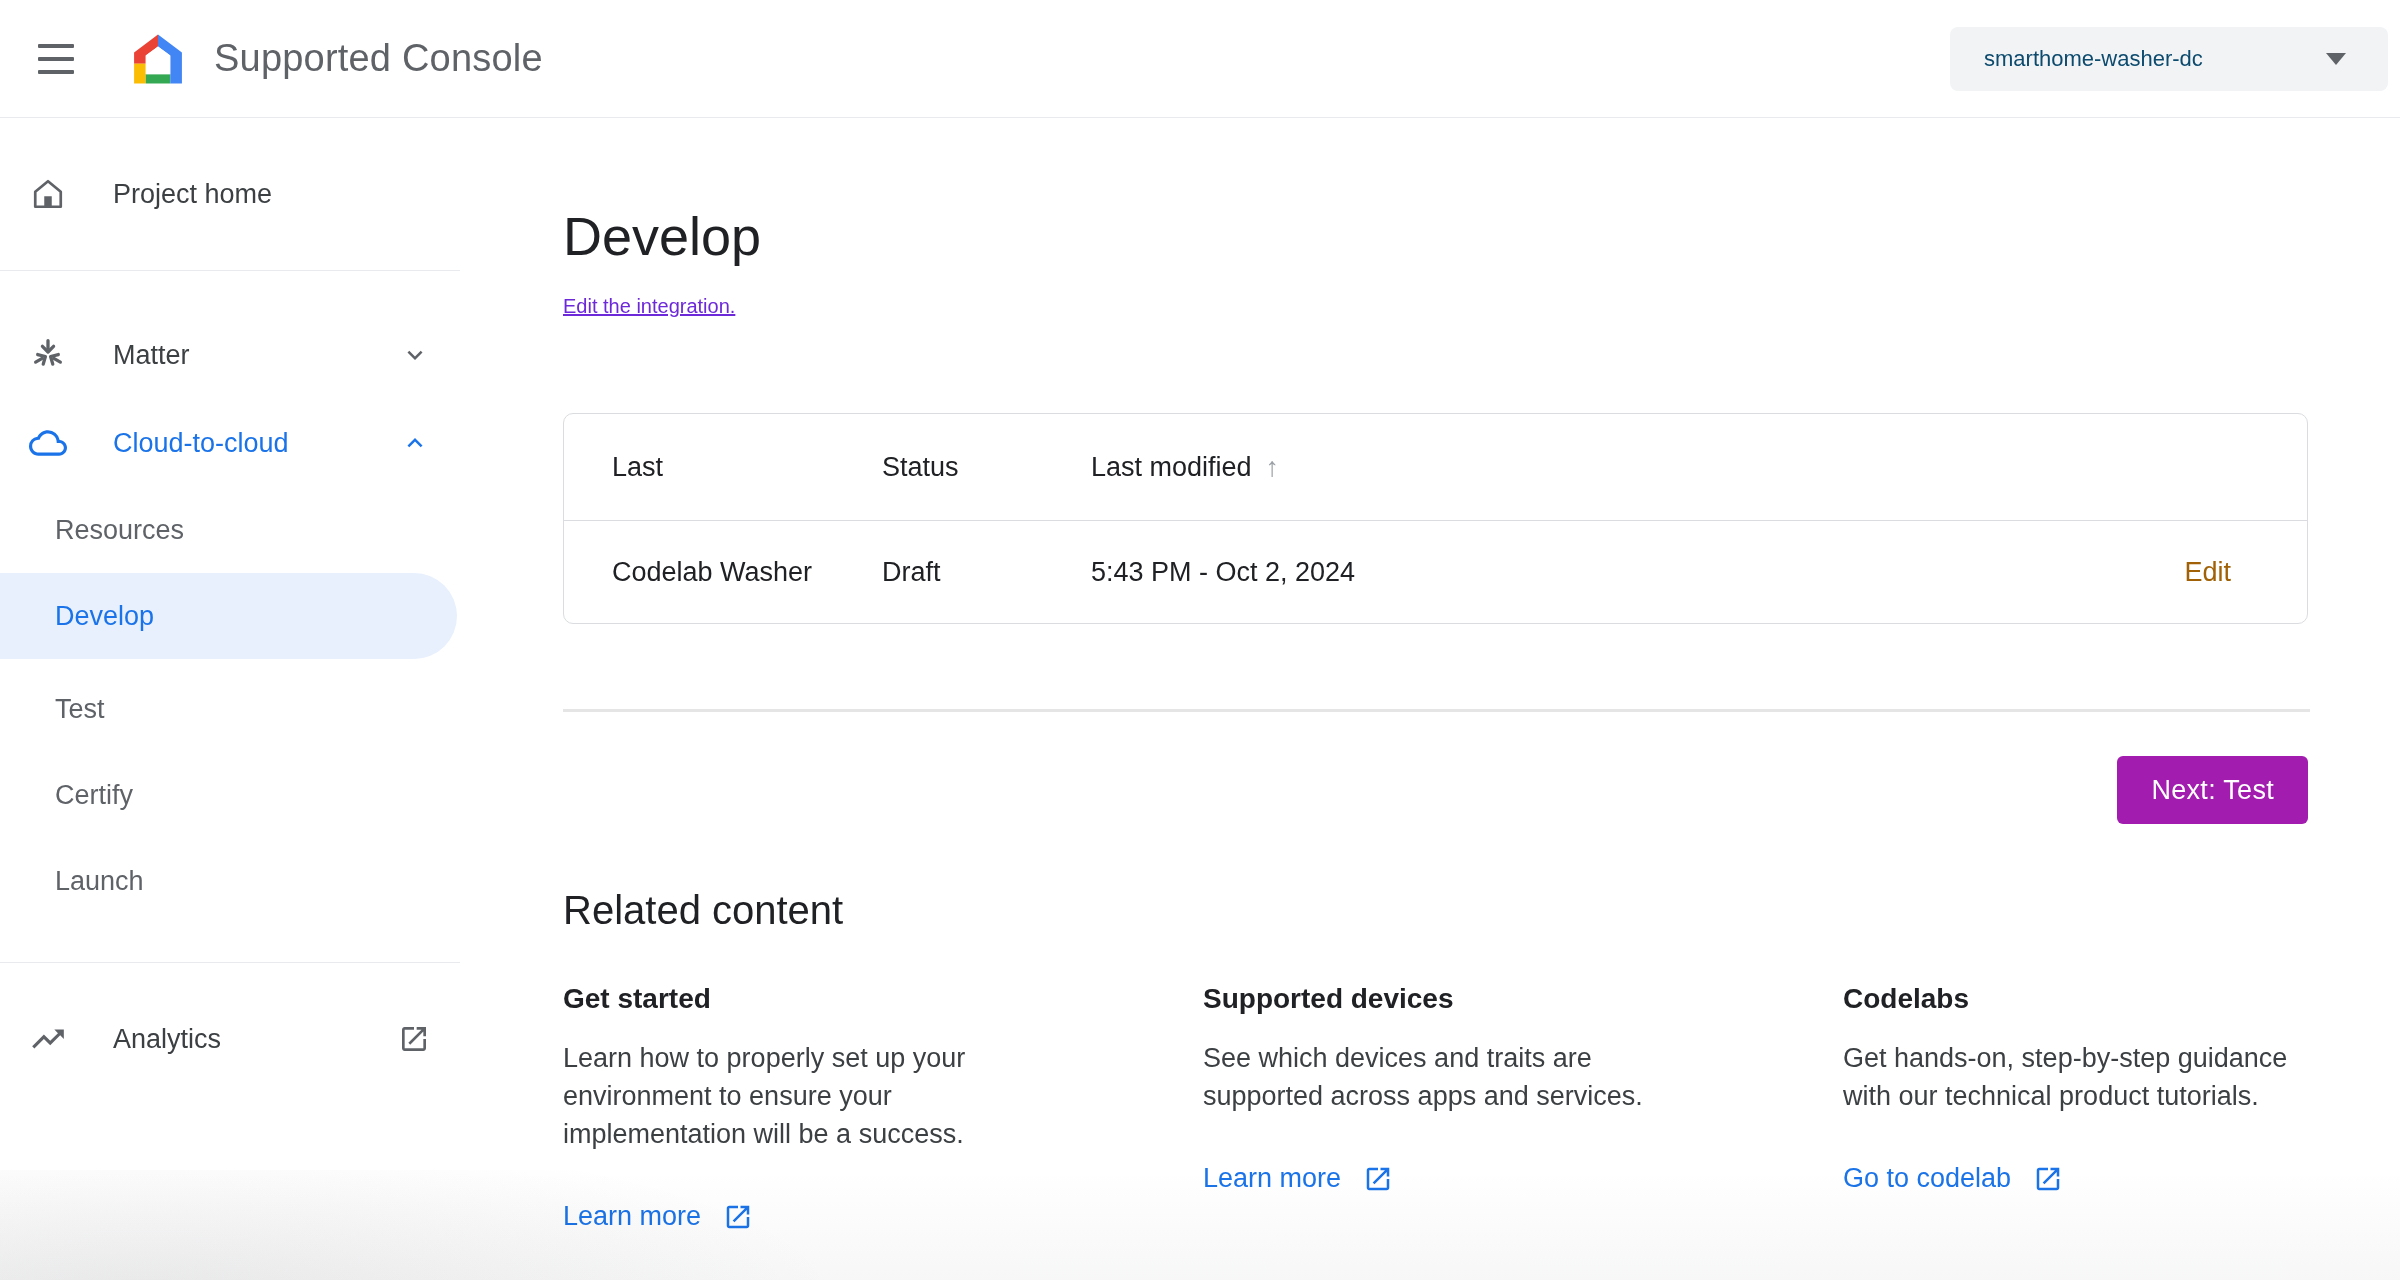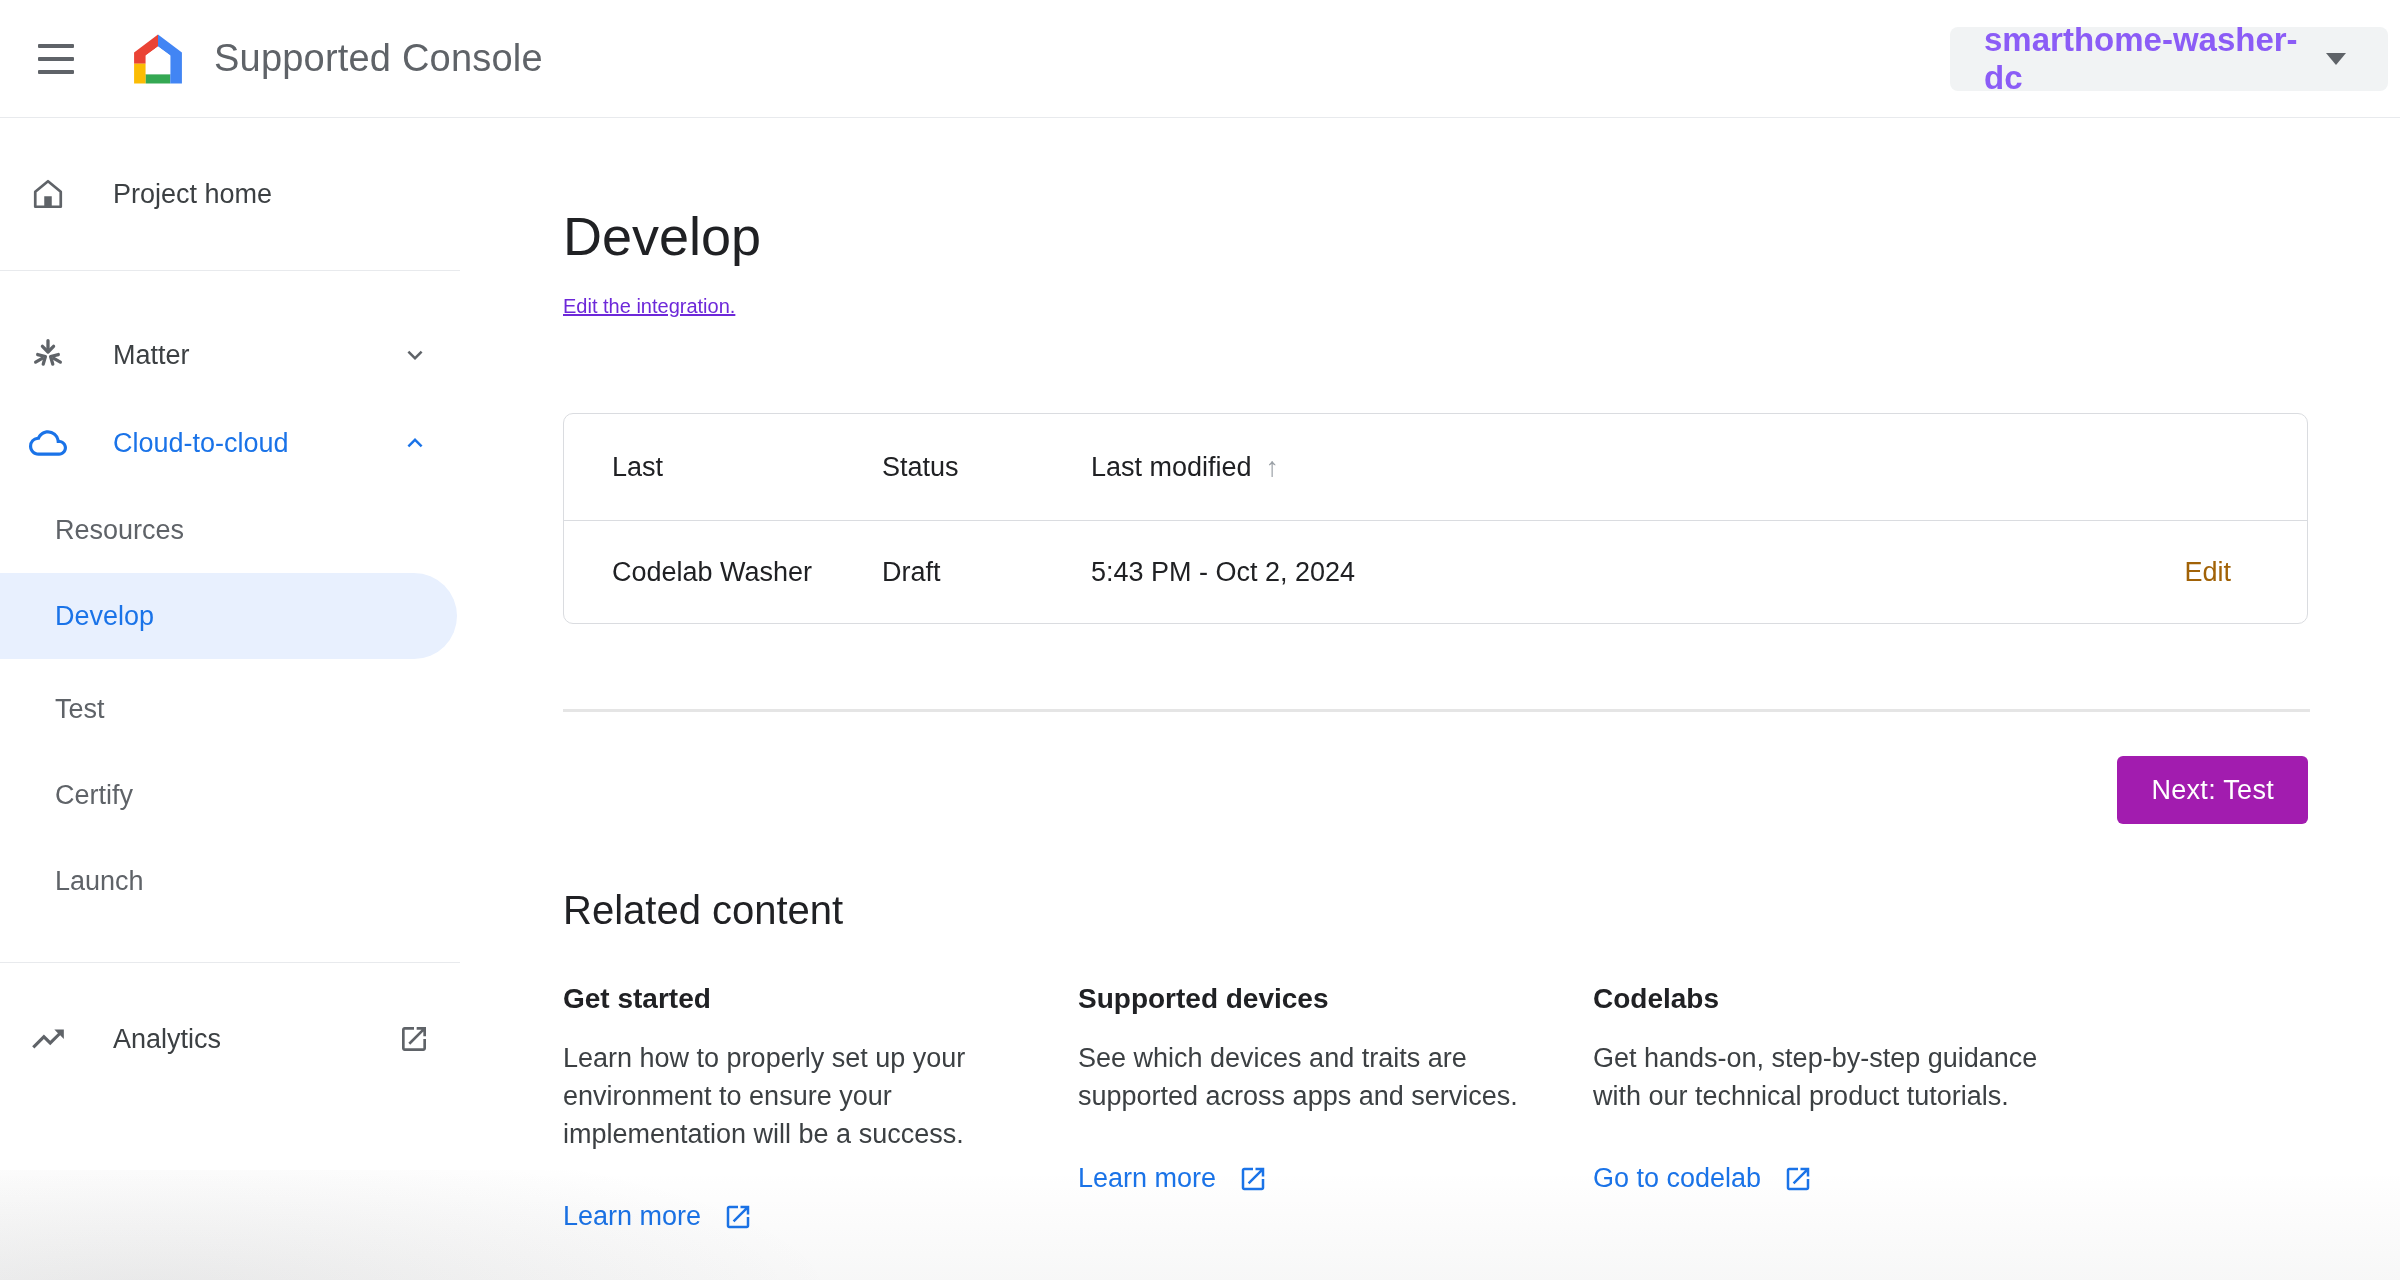--- a/index.html
+++ b/index.html
@@ -28,21 +28,21 @@
   .logo { margin-left: 56px; flex: none; display: flex; align-items: center; }
   .app-title { font-size: 38px; color: #5f6368; margin-left: 28px; white-space: nowrap; letter-spacing: 0.2px; }
   .project-selector {
     margin-left: auto;
     width: 438px; height: 64px;
     background: #f1f3f4; border-radius: 8px;
     display: flex; align-items: center;
     padding: 0 40px 0 34px;
     cursor: pointer;
   }
-  .project-selector .pname { font-size: 33px; font-weight: 700; color: #8b5cf6; }
+  .project-selector .pname { font-size: 22px; font-weight: 400; color: #0c4a6e; }
   .project-selector .caret { margin-left: auto; display: flex; }
 
   
   .body-row { display: flex; height: 1162px; position: relative; }
 
   
   .sidebar { width: 460px; flex: none; padding-top: 32px; }
   .nav-item {
     height: 88px; display: flex; align-items: center;
     padding: 0 30px 0 28px; cursor: pointer;
@@ -85,21 +85,21 @@
   .next-btn {
     background: #a21caf; color: #ffffff;
     border: none; border-radius: 6px;
     height: 68px; padding: 0 34px;
     font-family: "Liberation Sans", sans-serif;
     font-size: 27px; font-weight: 500; letter-spacing: 0.3px;
     cursor: pointer;
   }
 
   .related-heading { margin-top: 64px; font-size: 40px; font-weight: 400; color: #202124; }
-  .cards { display: grid; grid-template-columns: 515px 515px 515px; margin-top: 50px; }
+  .cards { display: grid; grid-template-columns: 515px 515px 515px; column-gap: 125px; margin-top: 50px; }
   .card h3 { margin: 0; font-size: 28px; font-weight: 600; color: #202124; }
   .card p { margin: 24px 0 0 0; font-size: 27px; line-height: 38px; color: #3c4043; }
   .card:nth-child(1) p { max-width: 470px; }
   .card:nth-child(2) p { max-width: 500px; }
   .card:nth-child(3) p { max-width: 450px; }
   .card-link {
     margin-top: 48px; display: inline-flex; align-items: center; gap: 22px;
     color: #1a73e8; font-size: 27px; font-weight: 500; cursor: pointer;
   }
   .card-link svg { flex: none; }

